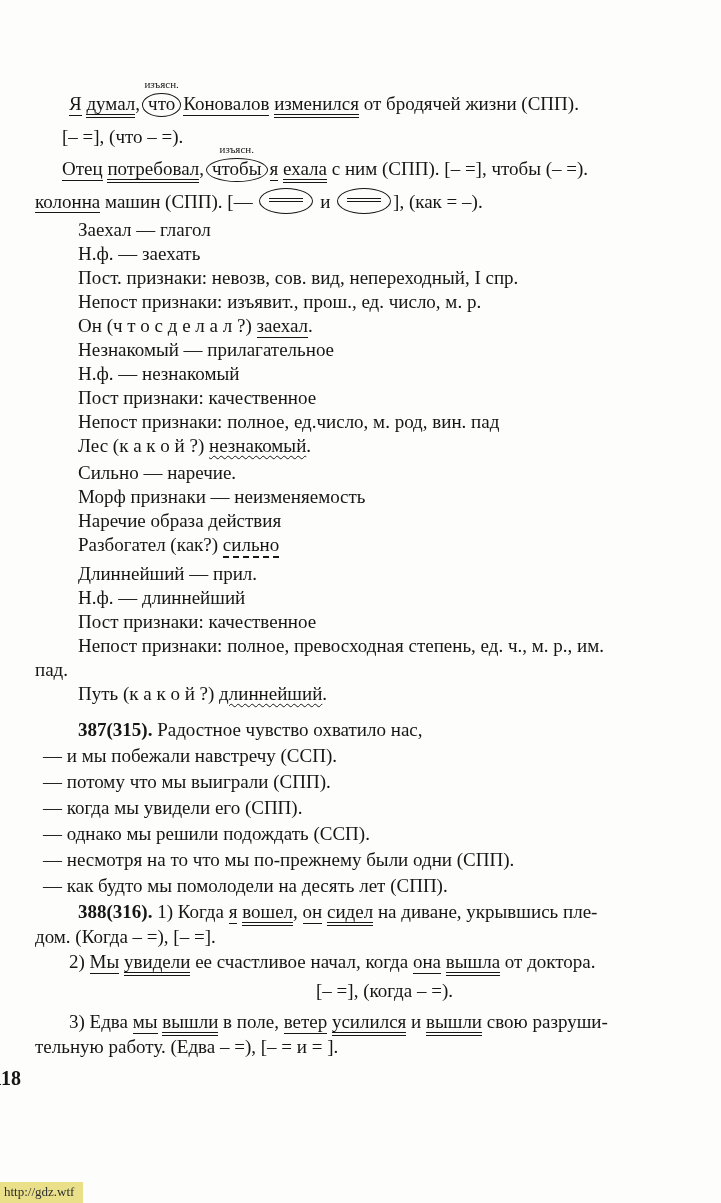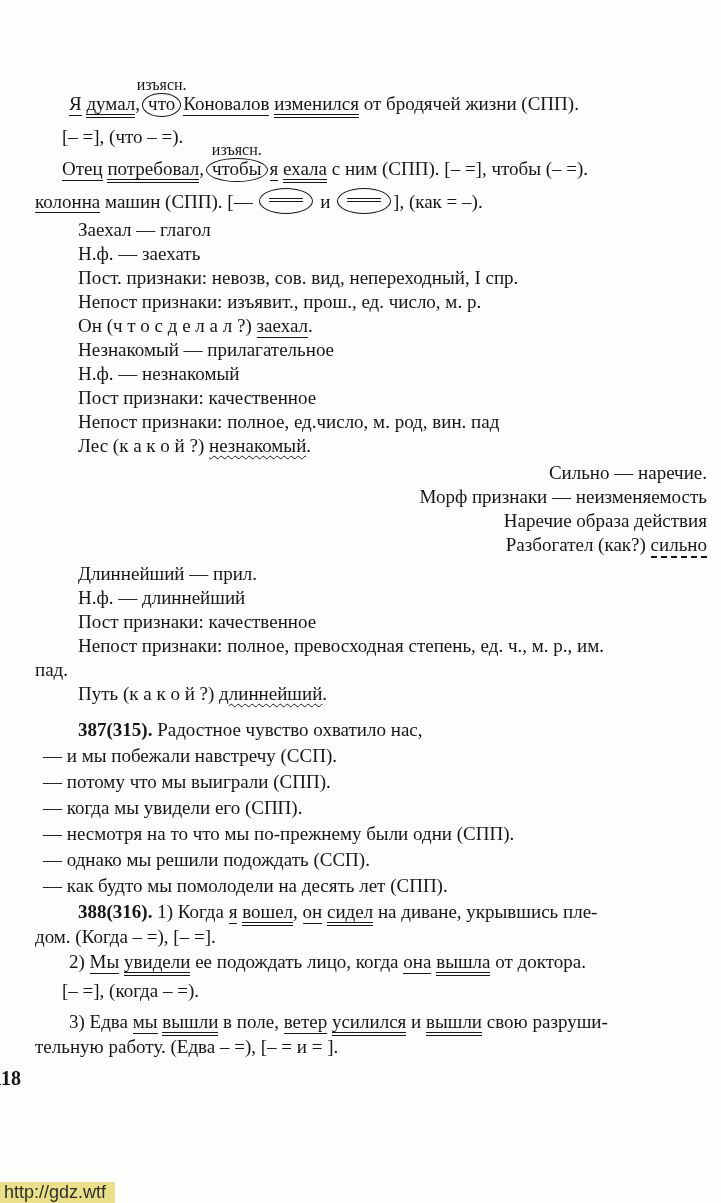--- a/index.html
+++ b/index.html
@@ -11,55 +11,55 @@
     font-family:"Liberation Serif","DejaVu Serif",serif;
     color:#161616;
   }
   .content{padding:88px 14px 0 62px;}
   .line{line-height:24px;white-space:nowrap;font-size:19px;}
   .blk{margin:0;}
   .blk-syntax .line{line-height:32.5px;}
   .blk-ex387 .line{line-height:26px;}
   .blk-ex388 .line{line-height:25px;}
   .blk-morph-zaehal{}
-  .blk-morph-silno{margin-top:3px;text-align:right;}
+  .blk-morph-silno{margin-top:3px;}
   .blk-morph-dlinnejshij{margin-top:5px;}
   .blk-ex387{margin-top:11px;}
   .indent{margin-left:16px;}
   .item{margin-left:7px;}
   .flush{margin-left:-27px;}
   .dash{margin-left:-19px;}
-  .mt4{margin-top:4px;}
+  .mt4{margin-top:4px;text-align:center;}
   .mt6{margin-top:6px;}
   .seg-b{font-weight:bold;}
   .seg-u{border-bottom:1.5px solid #161616;padding-bottom:0.5px;}
   .seg-uu{border-bottom:4px double #161616;}
   .seg-w{text-decoration:underline wavy 1px #161616;text-underline-offset:3px;}
   .seg-dd{border-bottom:2px dashed #161616;padding-bottom:1px;margin-top:12px;}
   .seg-c{
     display:inline-block;position:relative;
     border:1.7px solid #161616;border-radius:50%;
     padding:0 5px 2px 5px;margin:0 2px;line-height:1.05;
   }
   .toplabel{
     position:absolute;top:-16px;left:50%;transform:translateX(-50%);
-    font-size:16px;line-height:13px;white-space:nowrap;border:none;
+    font-size:11px;line-height:13px;white-space:nowrap;border:none;
   }
   .seg-ov{
     display:inline-block;position:relative;
     width:52px;height:24px;border:1.8px solid #161616;border-radius:50%;
     vertical-align:-6px;margin:0 2px;
   }
   .ovline{position:absolute;left:9px;right:9px;top:9px;border-top:4px double #161616;}
   .pagenum{margin:8px 0 0 -8px;font-size:20px;font-weight:bold;font-family:"Liberation Serif",serif;}
   .watermark{
     position:absolute;left:0;bottom:0;
     background:#ebe08a;color:#2e2e2e;
-    font-family:Liberation Sans, sans-serif;
-    font-size:18px;line-height:20px;padding:0 9px 1px 4px;
+    font-family:Liberation Serif, serif;
+    font-size:13px;line-height:20px;padding:0 9px 1px 4px;
   }
 </style>
 </head>
 <body>
 
 <div class="page">
   <div class="content" id="content">
       <div class="blk blk-syntax">
         <div class="line item"><span class="seg-u">Я</span><span> </span><span class="seg-uu">думал</span><span>,</span><span class="seg-c">что<span class="toplabel">изъясн.</span></span><span class="seg-u">Коновалов</span><span> </span><span class="seg-uu">изменился</span><span> от бродячей жизни (СПП).</span></div>
         <div class="line"><span>[– =], (что – =).</span></div>
@@ -92,28 +92,28 @@
         <div class="line indent"><span>Пост признаки: качественное</span></div>
         <div class="line indent"><span>Непост признаки: полное, превосходная степень, ед. ч., м. р., им.</span></div>
         <div class="line flush"><span>пад.</span></div>
         <div class="line indent"><span>Путь (к а к о й ?) </span><span class="seg-w">длиннейший</span><span>.</span></div>
       </div>
       <div class="blk blk-ex387">
         <div class="line indent"><span class="seg-b">387(315).</span><span> Радостное чувство охватило нас,</span></div>
         <div class="line dash"><span>— и мы побежали навстречу (ССП).</span></div>
         <div class="line dash"><span>— потому что мы выиграли (СПП).</span></div>
         <div class="line dash"><span>— когда мы увидели его (СПП).</span></div>
+        <div class="line dash"><span>— однако мы решили подождать (ССП).</span></div>
         <div class="line dash"><span>— несмотря на то что мы по-прежнему были одни (СПП).</span></div>
-        <div class="line dash"><span>— однако мы решили подождать (ССП).</span></div>
         <div class="line dash"><span>— как будто мы помолодели на десять лет (СПП).</span></div>
       </div>
       <div class="blk blk-ex388">
         <div class="line indent"><span class="seg-b">388(316).</span><span> 1) Когда </span><span class="seg-u">я</span><span> </span><span class="seg-uu">вошел</span><span>, </span><span class="seg-u">он</span><span> </span><span class="seg-uu">сидел</span><span> на диване, укрывшись пле-</span></div>
         <div class="line flush"><span>дом. (Когда – =), [– =].</span></div>
-        <div class="line item"><span>2) </span><span class="seg-u">Мы</span><span> </span><span class="seg-uu">увидели</span><span> ее подождать лицо, когда </span><span class="seg-u">она</span><span> </span><span class="seg-uu">вышла</span><span> от доктора.</span></div>
+        <div class="line item"><span>2) </span><span class="seg-u">Мы</span><span> </span><span class="seg-uu">увидели</span><span> ее счастливое начал, когда </span><span class="seg-u">она</span><span> </span><span class="seg-uu">вышла</span><span> от доктора.</span></div>
         <div class="line mt4"><span>[– =], (когда – =).</span></div>
         <div class="line item mt6"><span>3) Едва </span><span class="seg-u">мы</span><span> </span><span class="seg-uu">вышли</span><span> в поле, </span><span class="seg-u">ветер</span><span> </span><span class="seg-uu">усилился</span><span> и </span><span class="seg-uu">вышли</span><span> свою разруши-</span></div>
         <div class="line flush"><span>тельную работу. (Едва – =), [– = и = ].</span></div>
       </div>
     </div>
   <div class="pagenum" id="pagenum">118</div>
   <div class="watermark">http://gdz.wtf</div>
 </div>
 
 </body></html>

